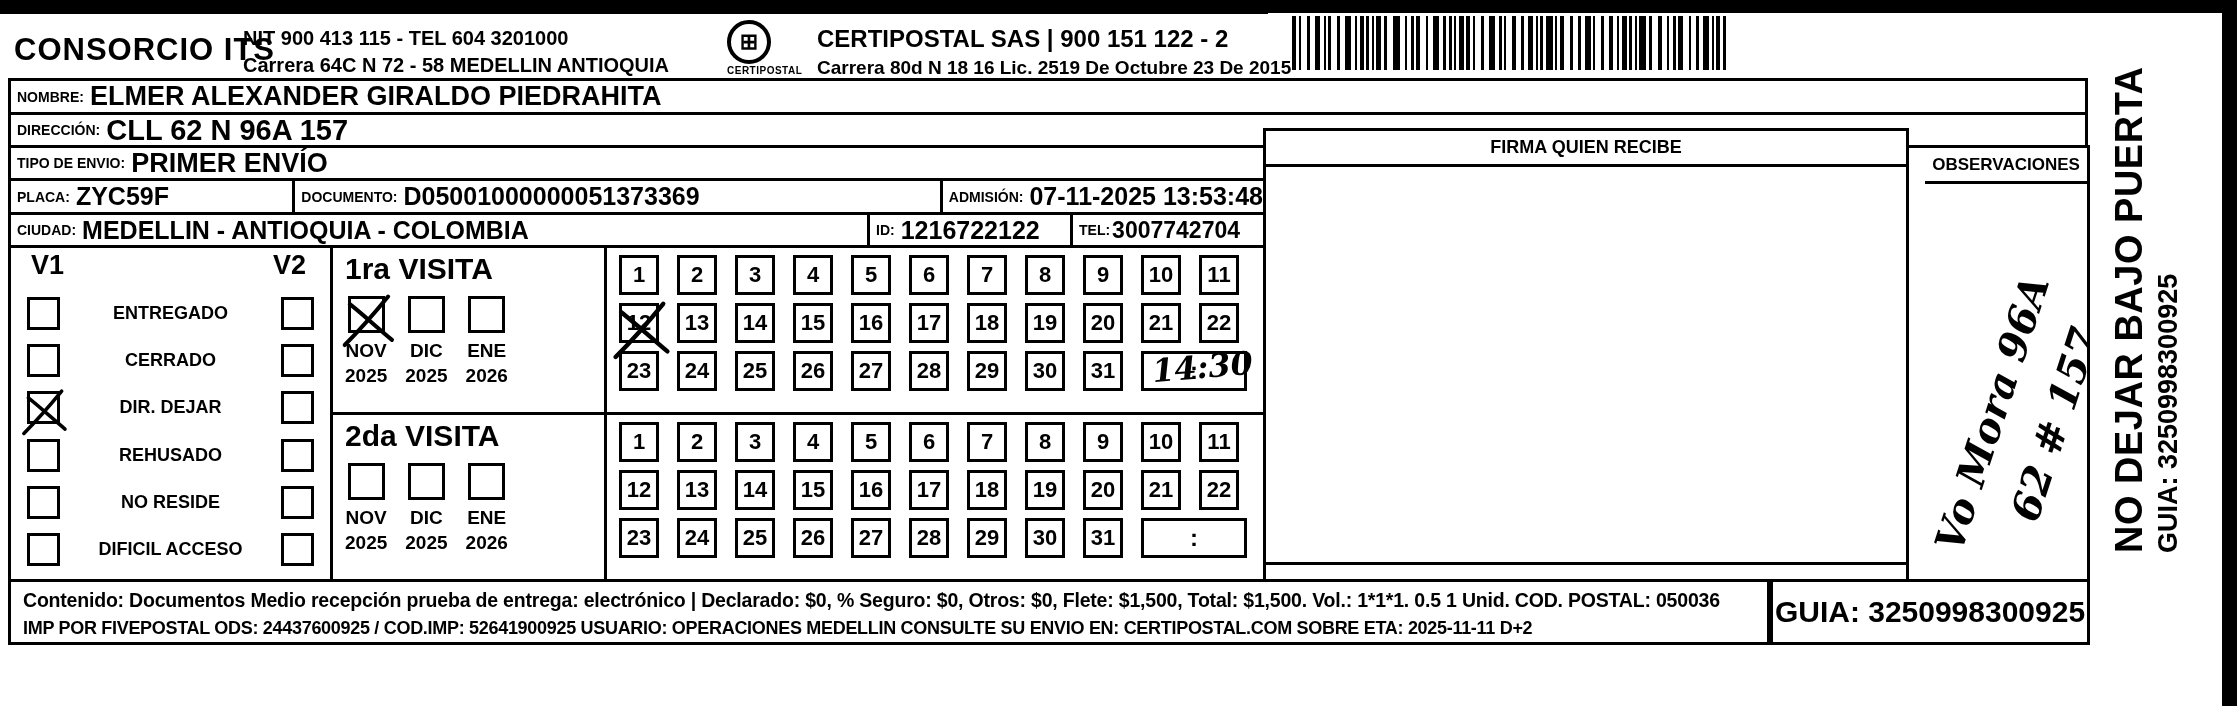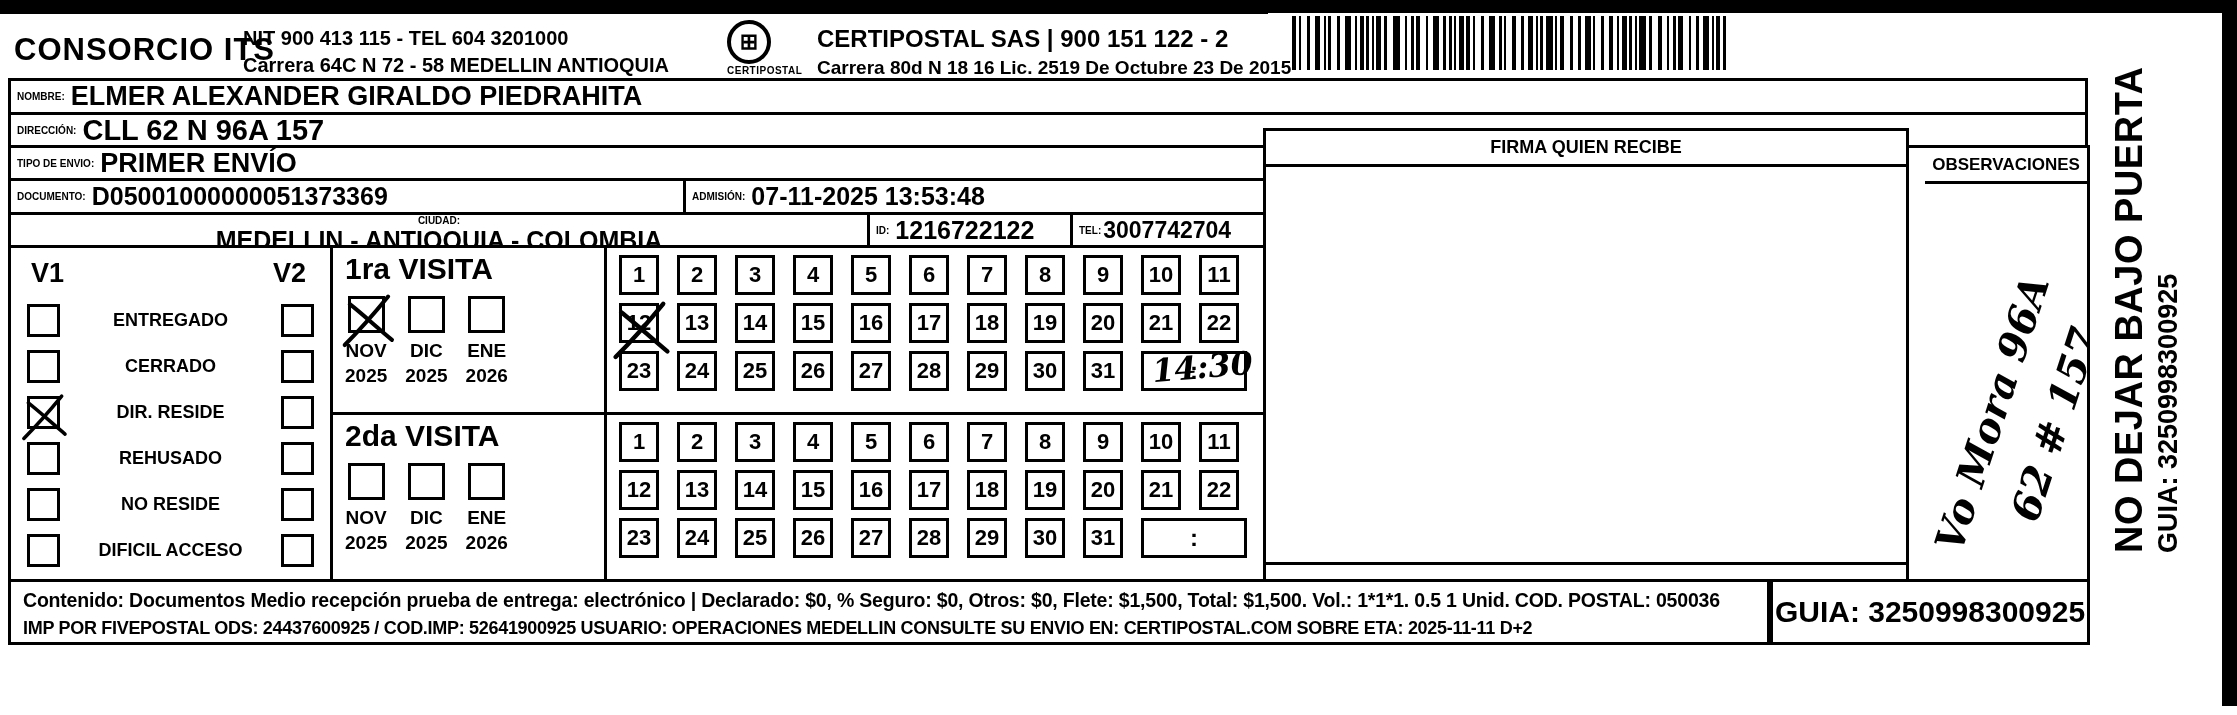--- a/index.html
+++ b/index.html
@@ -13,31 +13,31 @@
   .logo-circle{width:36px;height:36px;border:4px solid #000;border-radius:50%;
                display:flex;align-items:center;justify-content:center;font-size:22px;font-weight:bold;}
   .logo-sub{font-size:10px;font-weight:bold;letter-spacing:0.5px;margin-top:1px;text-align:center;}
   .cert1{font-size:24px;font-weight:600;}
   .cert2{font-size:19px;font-weight:600;margin-top:4px;}
   .barcode{overflow:hidden;}
   .barcode i{position:absolute;top:0;height:100%;background:#000;display:block;}
   
   .box{position:absolute;border:3px solid #000;box-sizing:border-box;background:#fff;}
   .frow{display:flex;align-items:center;}
-  .lab{font-size:10px;font-weight:bold;margin:0 6px 0 6px;white-space:nowrap;}
+  .lab{font-size:14px;font-weight:bold;margin:0 6px 0 6px;white-space:nowrap;}
   .val{font-size:25px;font-weight:600;white-space:nowrap;}
   .cell-split{display:flex;height:100%;align-items:center;}
   .subcell{height:100%;display:flex;align-items:center;box-sizing:border-box;}
   .subcell + .subcell{border-left:3px solid #000;}
   .colhead{display:flex;align-items:center;justify-content:center;height:33px;
            border-bottom:3px solid #000;font-size:18px;font-weight:bold;}
   
   .visits-wrap{display:flex;}
   .status-panel{width:333px;border-right:3px solid #000;box-sizing:border-box;
-                display:flex;flex-direction:column;padding:10px 0 4px 0;gap:10px;}
+                display:flex;flex-direction:column;padding:2px 0 4px 0;gap:10px;}
   .status-head{display:flex;justify-content:space-between;padding:0 24px 0 20px;
                font-size:27px;font-weight:bold;height:28px;}
   .status-rows{flex:1;display:flex;flex-direction:column;justify-content:space-around;padding:2px 0;}
   .status-row{display:flex;align-items:center;padding:0 16px;}
   .status-label{flex:1;text-align:center;font-size:18px;font-weight:bold;}
   .cb{width:33px;height:33px;border:3px solid #000;box-sizing:border-box;position:relative;display:inline-block;background:#fff;}
   .cb.big{width:37px;height:37px;}
   .xsvg{position:absolute;left:-5px;top:-5px;width:140%;height:140%;overflow:visible;}
   .xsvg path{stroke:#000;stroke-width:3.2;fill:none;stroke-linecap:round;}
   
@@ -175,34 +175,38 @@
   <div class="box" style="left:1906px;top:145px;width:184px;height:437px;">
     <div class="colhead" style="font-size:17px;margin-left:16px;">OBSERVACIONES</div>
     <svg class="obs-hand" width="178" height="395" viewBox="0 0 178 395">
       <text x="0" y="0" font-size="40" transform="translate(52,370) rotate(-72)">Vo Mora 96A</text>
       <text x="0" y="0" font-size="40" transform="translate(128,340) rotate(-72)">62 # 157</text>
     </svg>
   </div>
 
   <div class="box" style="left:8px;top:178px;width:1258px;height:37px;">
     <div class="cell-split" style="height:100%;">
+      <div class="subcell" style="width:292px;">
+        <span class="lab">PLACA:</span>
+        <span class="val">ZYC59F</span>
+      </div>
       <div class="subcell" style="width:672px;">
         <span class="lab">DOCUMENTO:</span>
         <span class="val">D05001000000051373369</span>
       </div>
       <div class="subcell" style="flex:1;">
         <span class="lab">ADMISIÓN:</span>
         <span class="val">07-11-2025 13:53:48</span>
       </div>
     </div>
   </div>
 
   <div class="box" style="left:8px;top:212px;width:1258px;height:36px;">
     <div class="cell-split" style="height:100%;">
-      <div class="subcell" style="width:856px;flex-direction:column;">
+      <div class="subcell" style="width:856px;">
         <span class="lab">CIUDAD:</span>
         <span class="val">MEDELLIN - ANTIOQUIA - COLOMBIA</span>
       </div>
       <div class="subcell" style="width:203px;">
         <span class="lab">ID:</span>
         <span class="val">1216722122</span>
       </div>
       <div class="subcell" style="flex:1;">
         <span class="lab" style="margin-right:2px;">TEL:</span>
         <span class="val" style="font-size:23px;">3007742704</span>
@@ -227,21 +231,21 @@
             <span class="status-label">CERRADO</span>
             <span class="cb"></span>
           </div>
           <div class="status-row">
             <span class="cb">
               <svg class="xsvg" viewBox="0 0 34 34">
                 <path d="M3 8 C 12 15, 24 26, 36 36"></path>
                 <path d="M33 2 C 24 13, 11 28, -1 40"></path>
               </svg>
             </span>
-            <span class="status-label">DIR. RESIDE</span>
+            <span class="status-label">DIR. DEJAR</span>
             <span class="cb"></span>
           </div>
           <div class="status-row">
             <span class="cb"></span>
             <span class="status-label">REHUSADO</span>
             <span class="cb"></span>
           </div>
           <div class="status-row">
             <span class="cb"></span>
             <span class="status-label">NO RESIDE</span>

